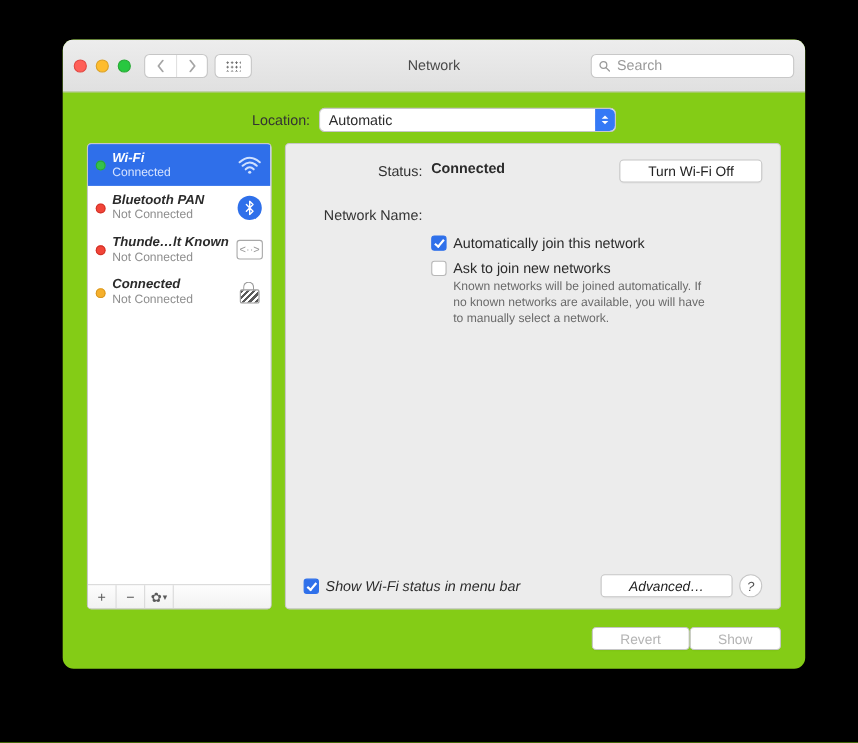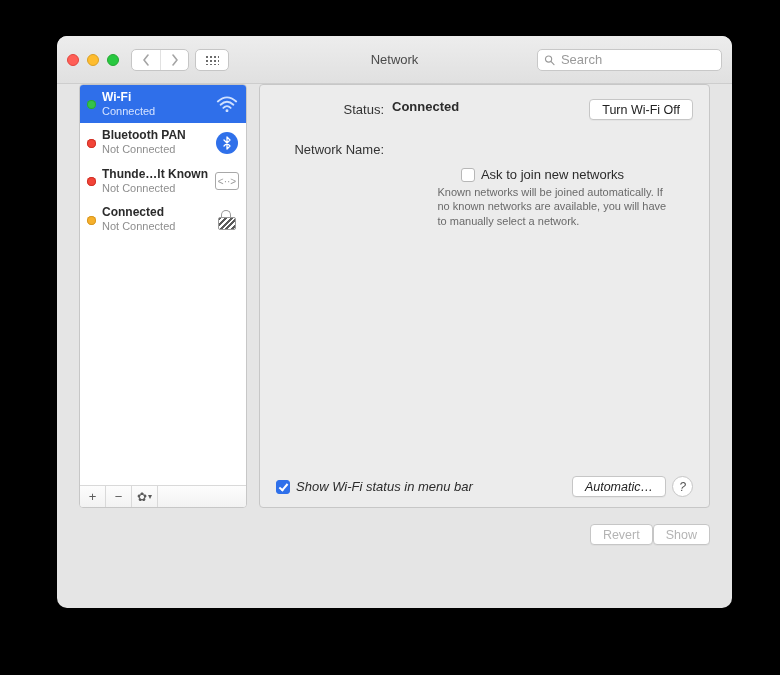--- a/index.html
+++ b/index.html
@@ -12,21 +12,21 @@
     width: 780px;
     height: 675px;
     position: relative;
   }
   .window {
     position: absolute;
     left: 57px;
     top: 36px;
     width: 675px;
     height: 572px;
-    background: #e5e5e5;
+    background: #84cc16;
     border-radius: 10px;
     box-shadow: 0 20px 50px rgba(0,0,0,0.6), 0 0 0 1px rgba(0,0,0,0.2);
     overflow: hidden;
   }
   
   .titlebar {
     height: 48px;
     border-bottom: 1px solid #cdcdcd;
     display: flex;
     align-items: center;
@@ -113,21 +113,21 @@
   .svc {
     display:flex; align-items:center; gap:6px; padding:6px 7px;
     border-bottom:0;
   }
   .svc.selected { background:#2f6fea; color:#fff;}
   .svc .dot { width:9px; height:9px; border-radius:50%; margin-top:1px; flex:none;}
   .dot.green{ background:#35c24b; box-shadow:inset 0 0 0 1px #27a43c;}
   .dot.red  { background:#f24438; box-shadow:inset 0 0 0 1px #cf3328;}
   .dot.amber{ background:#f6b02c; box-shadow:inset 0 0 0 1px #d79722;}
   .svc .txt { flex:1; line-height:1.15; overflow:hidden;}
-  .svc .name { font-size:12px; font-weight:600; white-space:nowrap; overflow:hidden; text-overflow:ellipsis;}
+  .svc .name { font-size:12px; font-weight:600; white-space:nowrap; overflow:hidden; text-overflow:ellipsis;font-style:italic;}
   .svc .stat { font-size:11px; color:#8e8e8e;}
   .svc.selected .stat{ color:#d6e3ff;}
   .svc .ico { width:24px; height:24px; display:flex; align-items:center; justify-content:center; flex:none;}
   .ico-wifi svg { width:22px; }
   .ico-bt { width:22px;height:22px;border-radius:50%;background:#2f70ea;display:flex;align-items:center;justify-content:center; color:#fff;}
   .ico-tb { width:24px;height:18px;border:1.5px solid #a8a8a8;border-radius:3px;display:flex;align-items:center;justify-content:center;color:#9a9a9a;font-size:10px;}
   .ico-lock{ width:20px;height:20px; position:relative;}
   .ico-lock .body{ width:18px;height:13px;background:#fff;border:1px solid #9a9a9a;border-radius:2px;position:absolute;bottom:0;left:1px;
     background-image:repeating-linear-gradient(135deg,#5a5a5a 0 2px,#fff 2px 4px); padding:0;}
   .ico-lock .sh{ width:10px;height:8px;border:1.5px solid #9a9a9a;border-bottom:none;border-radius:6px 6px 0 0;position:absolute;top:0;left:4px;}
@@ -146,21 +146,21 @@
   .detail {
     flex:1; background:#ececec; border:1px solid #c7c7c7; border-radius:4px;
     padding:14px 16px 10px 16px; position:relative; display:flex; flex-direction:column;
   }
   .lblcol { width:108px; text-align:right; color:#333; padding-top:2px;}
   .valcol { flex:1; }
   .statusval { font-weight:600; }
   .statusdesc{ font-size:11px; color:#5a5a5a; margin-top:3px; line-height:1.3;}
   .pushbtn {
     display:inline-flex; align-items:center; justify-content:center;
-    height:21px; padding:0 12px; background:#fff;
+    height:21px; padding:0 25px; background:#fff;
     border:1px solid #c6c6c6; border-radius:4px; font-size:12.5px; color:#222;
     box-shadow:0 1px 0 rgba(0,0,0,0.03);
     white-space:nowrap;
   }
   .pushbtn.disabled{ color:#b4b4b4; }
   .statusrow { display:flex; align-items:flex-start; gap:8px; margin-bottom:20px;}
   .statusrow .lblcol{ padding-top:3px;}
   .statusrow .btnwrap{ margin-left:auto;}
   .netnamerow { display:flex; align-items:flex-end; gap:8px; margin-bottom:10px;}
   .netname-popup{ min-width:232px;}
@@ -220,20 +220,27 @@
     <div class="wintitle">Network</div>
     <div class="searchwrap">
       <svg width="12" height="12" viewBox="0 0 12 12">
           <circle cx="5" cy="5" r="3.4" stroke="#9a9a9a" stroke-width="1.3" fill="none"></circle>
           <line x1="7.6" y1="7.6" x2="11" y2="11" stroke="#9a9a9a" stroke-width="1.3" stroke-linecap="round"></line>
         </svg>
       <input type="text" placeholder="Search" style="">
     </div>
   </div>
 
+  <div class="locrow">
+    <span class="loclbl">Location:</span>
+    <div class="popup">
+      <span>Automatic</span>
+      <span class="cap"></span>
+    </div>
+  </div>
 
   <div class="body">
 
     <div class="sidebar">
       <div class="svc-list">
 
         <div class="svc selected">
           <span class="dot green"></span>
           <span class="txt">
             <div class="name">Wi-Fi</div>
@@ -310,34 +317,38 @@
         </div>
         <div class="btnwrap">
           <div class="pushbtn">Turn Wi-Fi Off</div>
         </div>
       </div>
 
       <div class="netnamerow">
         <div class="lblcol">Network Name:</div>
       </div>
 
-
-      <div class="checkrow" style="flex-direction:column;gap:0;align-items:center;">
+      <div class="checkrow">
+        <span class="cbox checked"></span>
+        <span>Automatically join this network</span>
+      </div>
+
+      <div class="checkrow" style="flex-direction:column;gap:0;">
         <div style="display:flex;gap:6px;">
           <span class="cbox"></span>
           <span>Ask to join new networks</span>
         </div>
         <div class="helptext" style="margin-left:20px;max-width:230px;">Known networks will be joined automatically. If no known networks are available, you will have to manually select a network.</div>
       </div>
 
       <div class="detail-footer">
         <span class="cbox checked"></span>
         <span>Show Wi-Fi status in menu bar</span>
         <div style="margin-left:auto;display:flex;align-items:center;">
-          <div class="pushbtn">Automatic…</div>
+          <div class="pushbtn">Advanced…</div>
           <div class="helpbtn">?</div>
         </div>
       </div>
 
     </div>
   </div>
 
   <div class="winfooter">
     <div class="pushbtn disabled">Revert</div>
     <div class="pushbtn disabled">Show</div>

